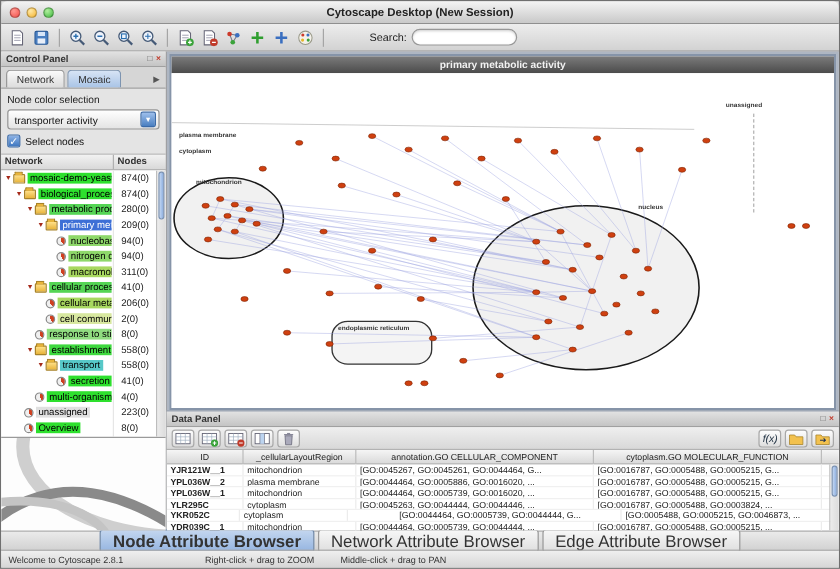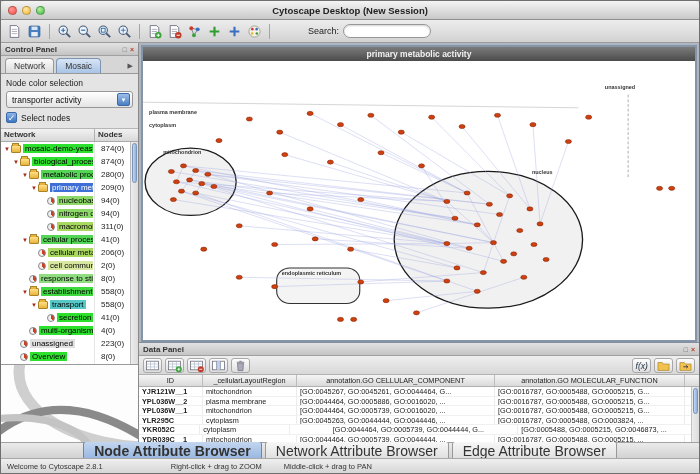--- a/index.html
+++ b/index.html
@@ -603,21 +603,21 @@
                   <path d="M5 8.2h4M7.8 6.9L9.2 8.2 7.8 9.5" stroke="#235" stroke-width=".8" fill="none"></path>
                 </svg>
               </span>
             </span>
         </div>
         <div class="dp-table">
           <div class="dt-head" id="dt-head">
               <div class="dt-th" style="width: 64px;">ID</div>
               <div class="dt-th" style="width: 94px;">_cellularLayoutRegion</div>
               <div class="dt-th" style="width: 198px;">annotation.GO CELLULAR_COMPONENT</div>
-              <div class="dt-th" style="width: 190px;">annotation.GO MOLECULAR_FUNCTION</div>
+              <div class="dt-th" style="width: 190px;">cytoplasm.GO MOLECULAR_FUNCTION</div>
             </div>
           <div id="dt-body">
               <div class="dt-tr">
                 <div class="dt-td id-col" style="width: 64px;">YJR121W__1</div>
                 <div class="dt-td" style="width: 94px;">mitochondrion</div>
                 <div class="dt-td" style="width: 198px;">[GO:0045267, GO:0045261, GO:0044464, G...</div>
                 <div class="dt-td" style="width: 190px;">[GO:0016787, GO:0005488, GO:0005215, G...</div>
               </div>
               <div class="dt-tr">
                 <div class="dt-td id-col" style="width: 64px;">YPL036W__2</div>

